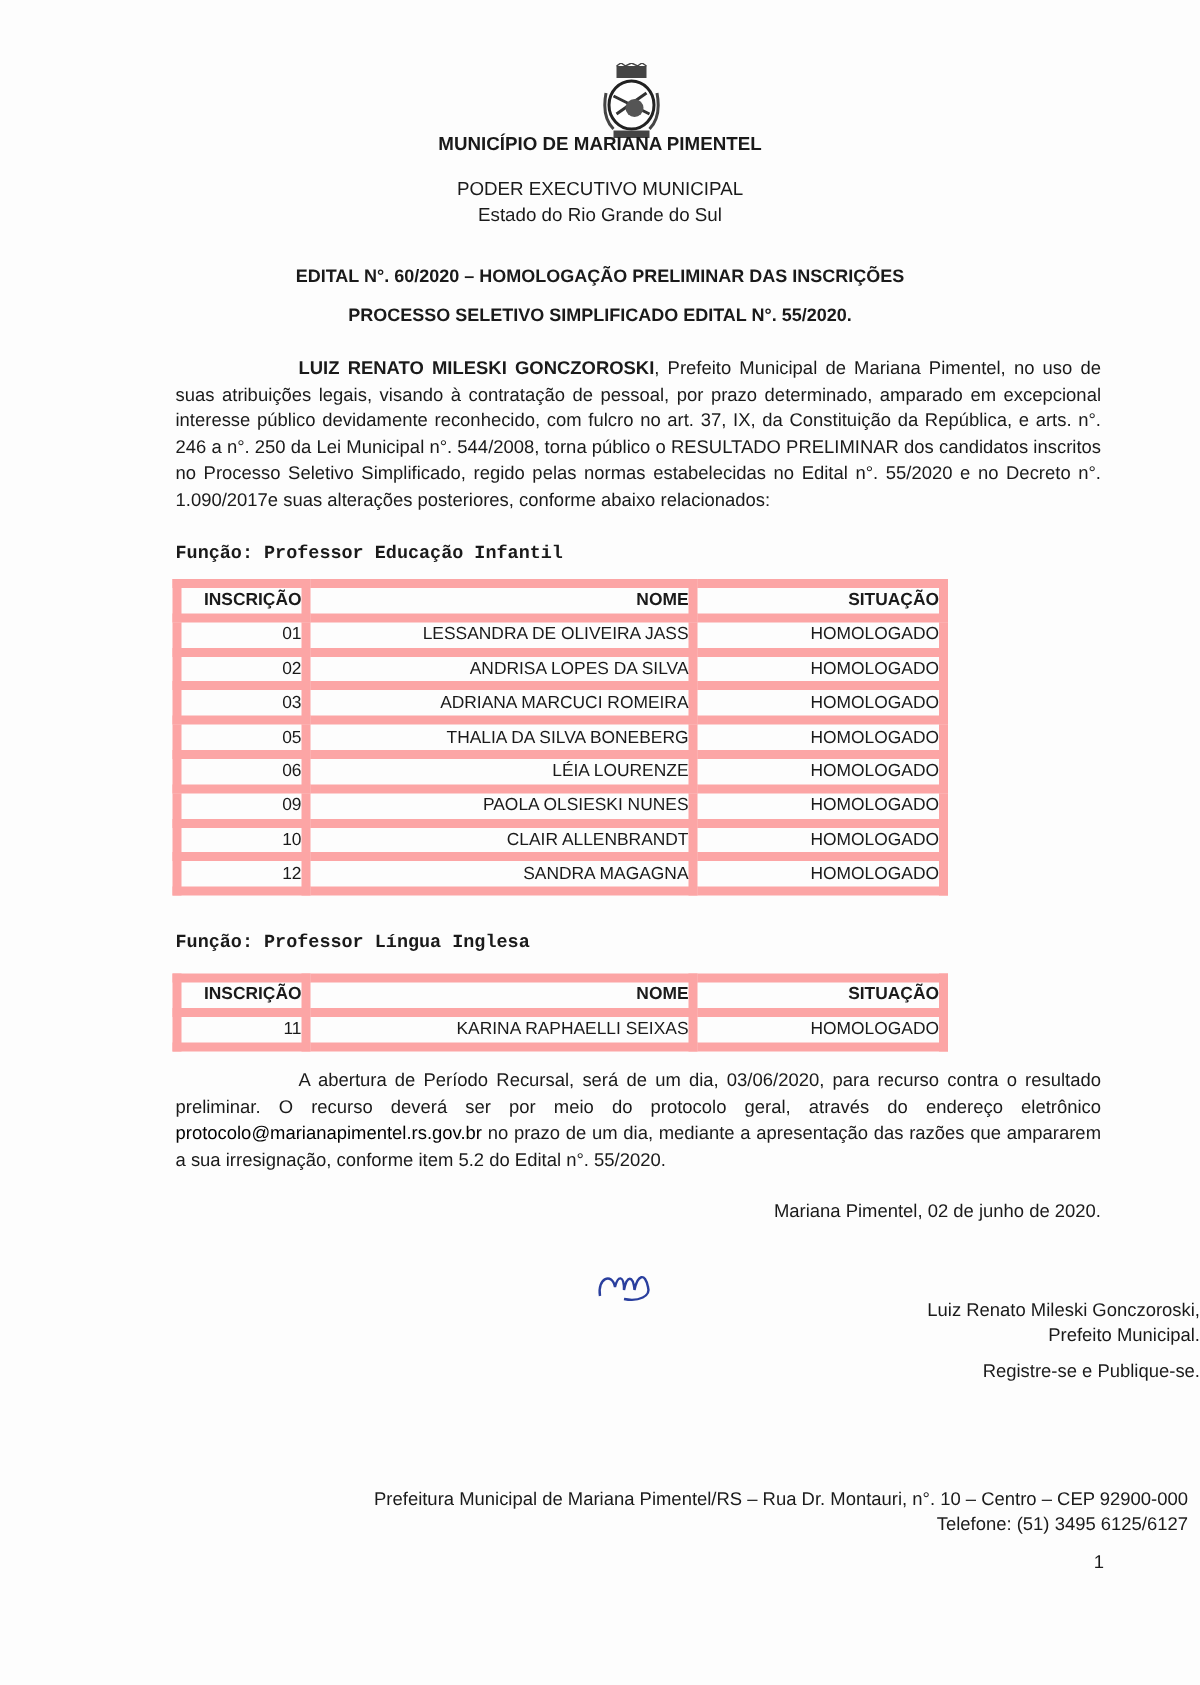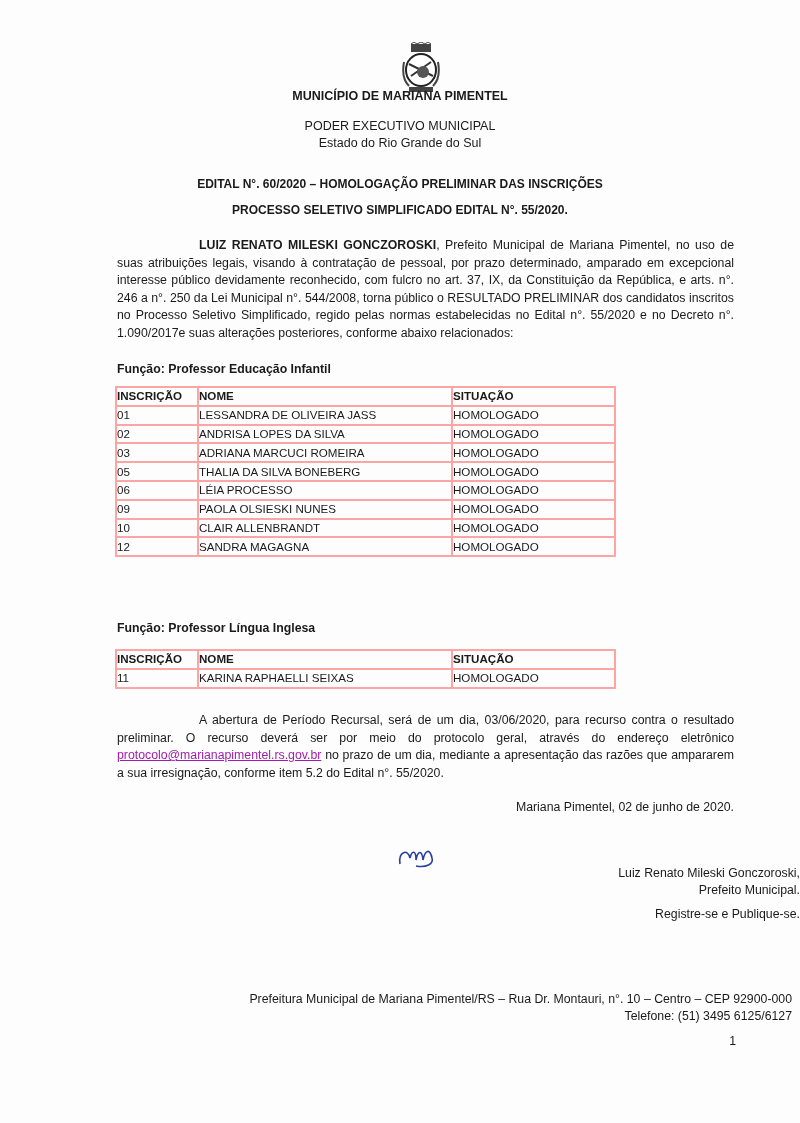--- a/index.html
+++ b/index.html
@@ -9,28 +9,28 @@
     position: relative; overflow: hidden;
   }
   .crest { position: absolute; left: 401px; top: 42px; width: 40px; height: 54px; }
   .hdr { position: absolute; left: 0; width: 800px; text-align: center; font-size: 12.5px; }
   .bold { font-weight: bold; }
   .para {
     position: absolute; left: 117px; width: 617px; font-size: 12.3px; line-height: 17.6px;
     text-align: justify;
   }
   .indent { text-indent: 82px; }
-  .func { position: absolute; left: 117px; font-size: 12.3px; font-weight: bold; }
+  .func { position: absolute; left: 117px; font-size: 12.3px; font-weight: bold; font-family: Liberation Mono, monospace; }
   table {
     position: absolute; left: 115px; border-collapse: collapse; font-size: 11.6px;
   }
-  td, th { border: 2px solid #fca5a5; text-align: left; padding: 0; height: 16.8px; line-height: 16px; }
+  td, th { border: 6px solid #fca5a5; text-align: right; padding: 0; height: 16.8px; line-height: 16px; }
   th { font-weight: bold; }
   .c1 { width: 80px; } .c2 { width: 252px; } .c3 { width: 161px; }
-  a { color: #a21caf; text-decoration: underline; }
+  a { color: #000000; }
   .center { position: absolute; left: 0; width: 800px; text-align: right; font-size: 12.3px; }
   .right { position: absolute; right: 66px; font-size: 12.3px; }
 </style>
 </head>
 <body>
 
 <svg class="crest" viewBox="0 0 40 54">
   <rect x="10" y="2" width="20" height="8" fill="#444"></rect>
   <path d="M10 2 l3 -2 l3 2 l4 -2 l4 2 l3 -2 l3 2" stroke="#444" fill="none"></path>
   <ellipse cx="20" cy="28" rx="15" ry="16" fill="#fff" stroke="#222" stroke-width="2"></ellipse>
@@ -74,21 +74,21 @@
         <td>ADRIANA MARCUCI ROMEIRA</td>
         <td>HOMOLOGADO</td>
       </tr>
       <tr>
         <td>05</td>
         <td>THALIA DA SILVA BONEBERG</td>
         <td>HOMOLOGADO</td>
       </tr>
       <tr>
         <td>06</td>
-        <td>LÉIA PROCESSO</td>
+        <td>LÉIA LOURENZE</td>
         <td>HOMOLOGADO</td>
       </tr>
       <tr>
         <td>09</td>
         <td>PAOLA OLSIESKI NUNES</td>
         <td>HOMOLOGADO</td>
       </tr>
       <tr>
         <td>10</td>
         <td>CLAIR ALLENBRANDT</td>

